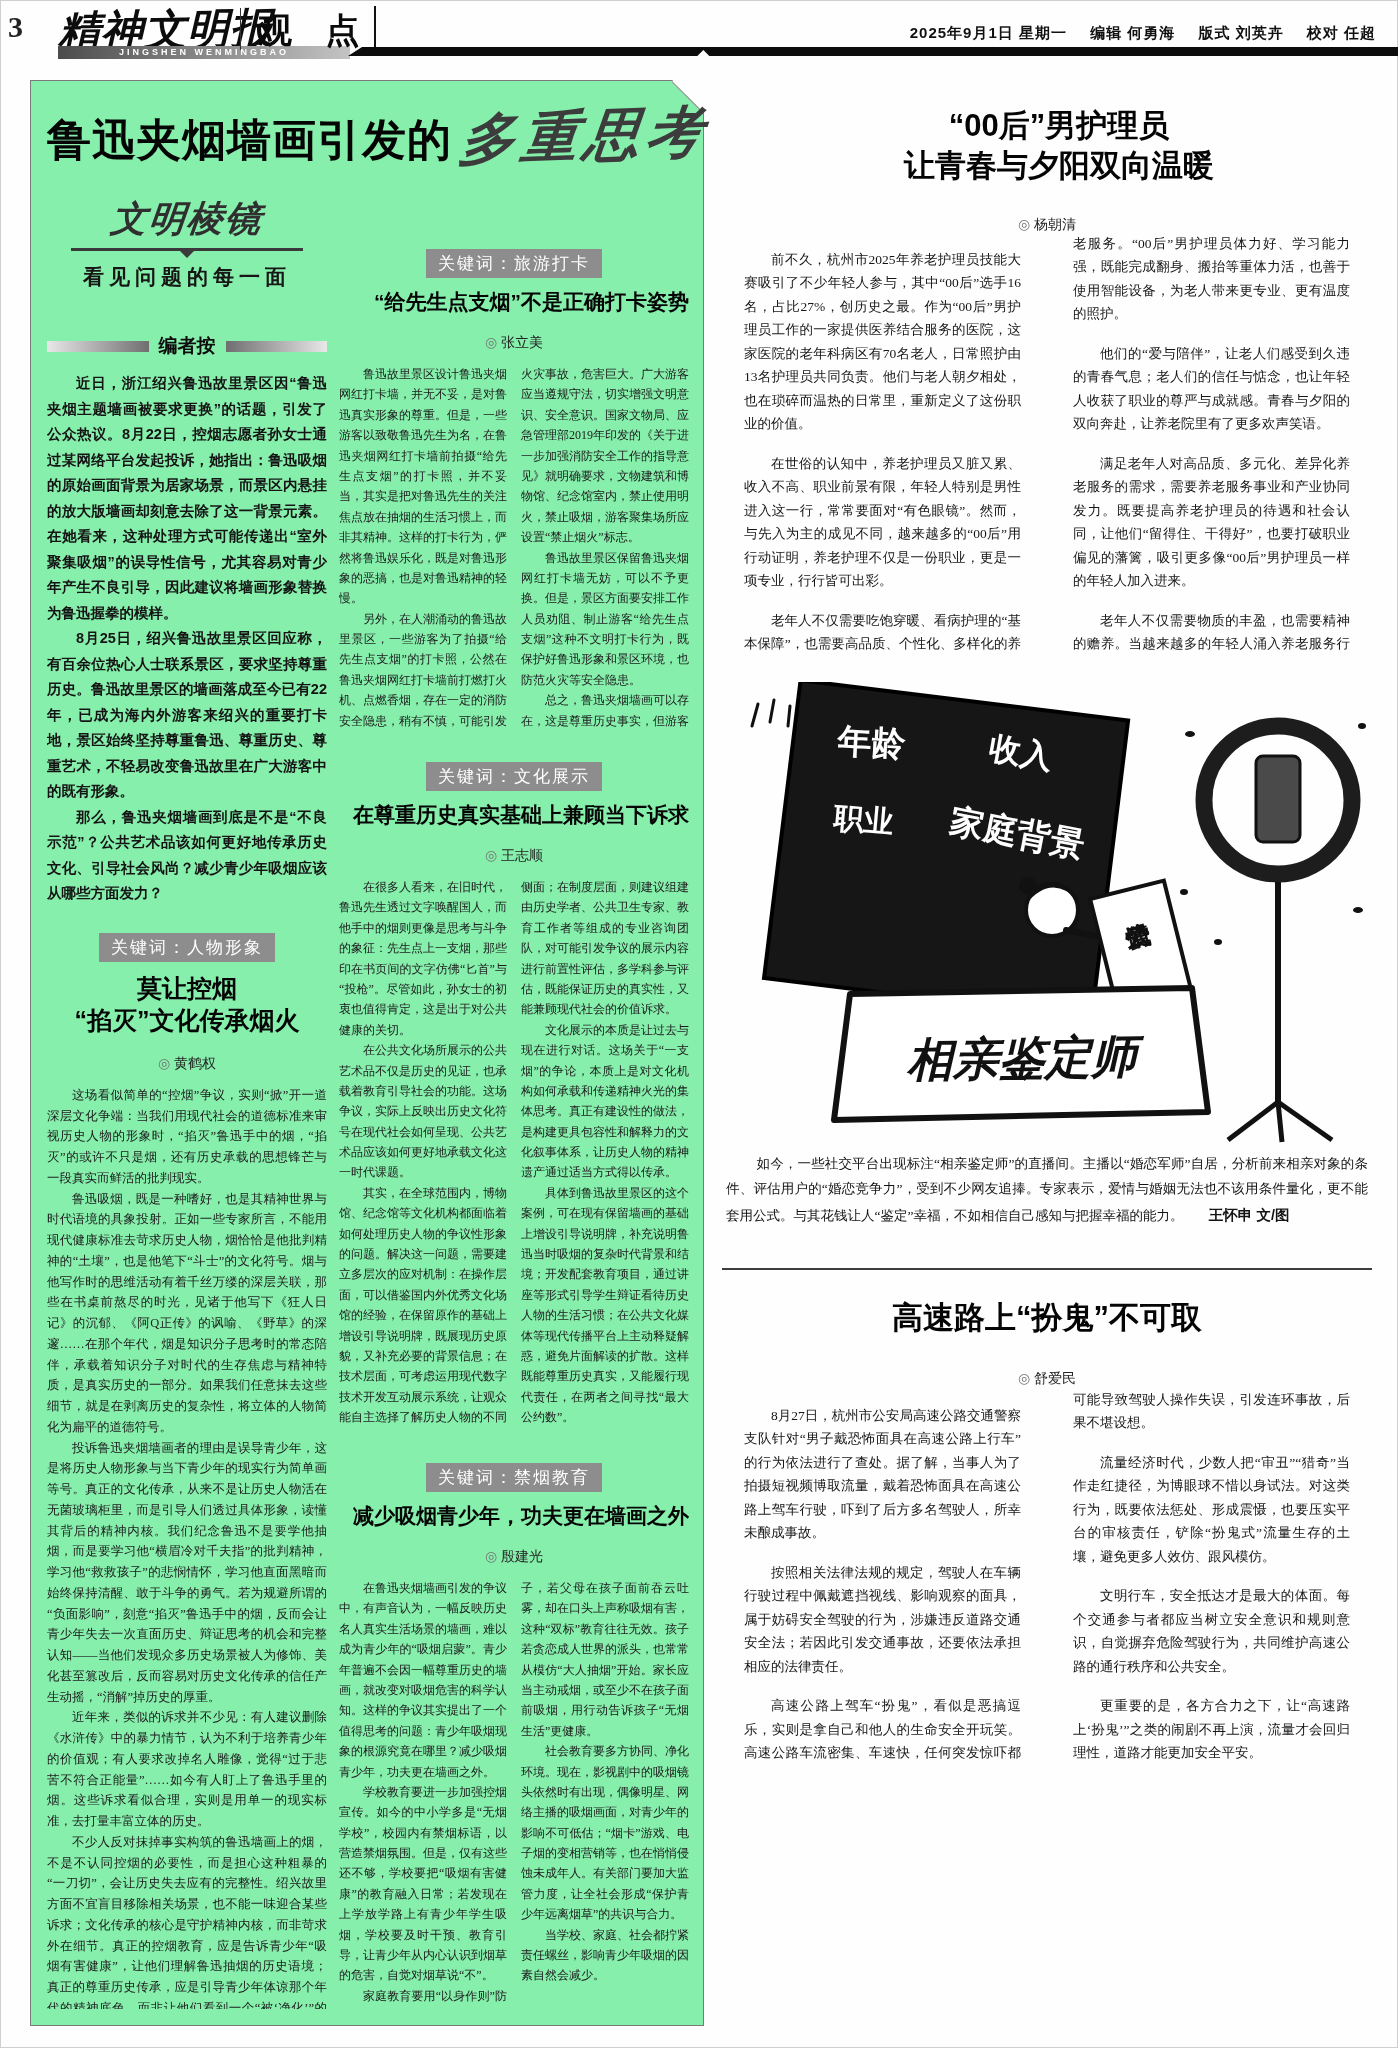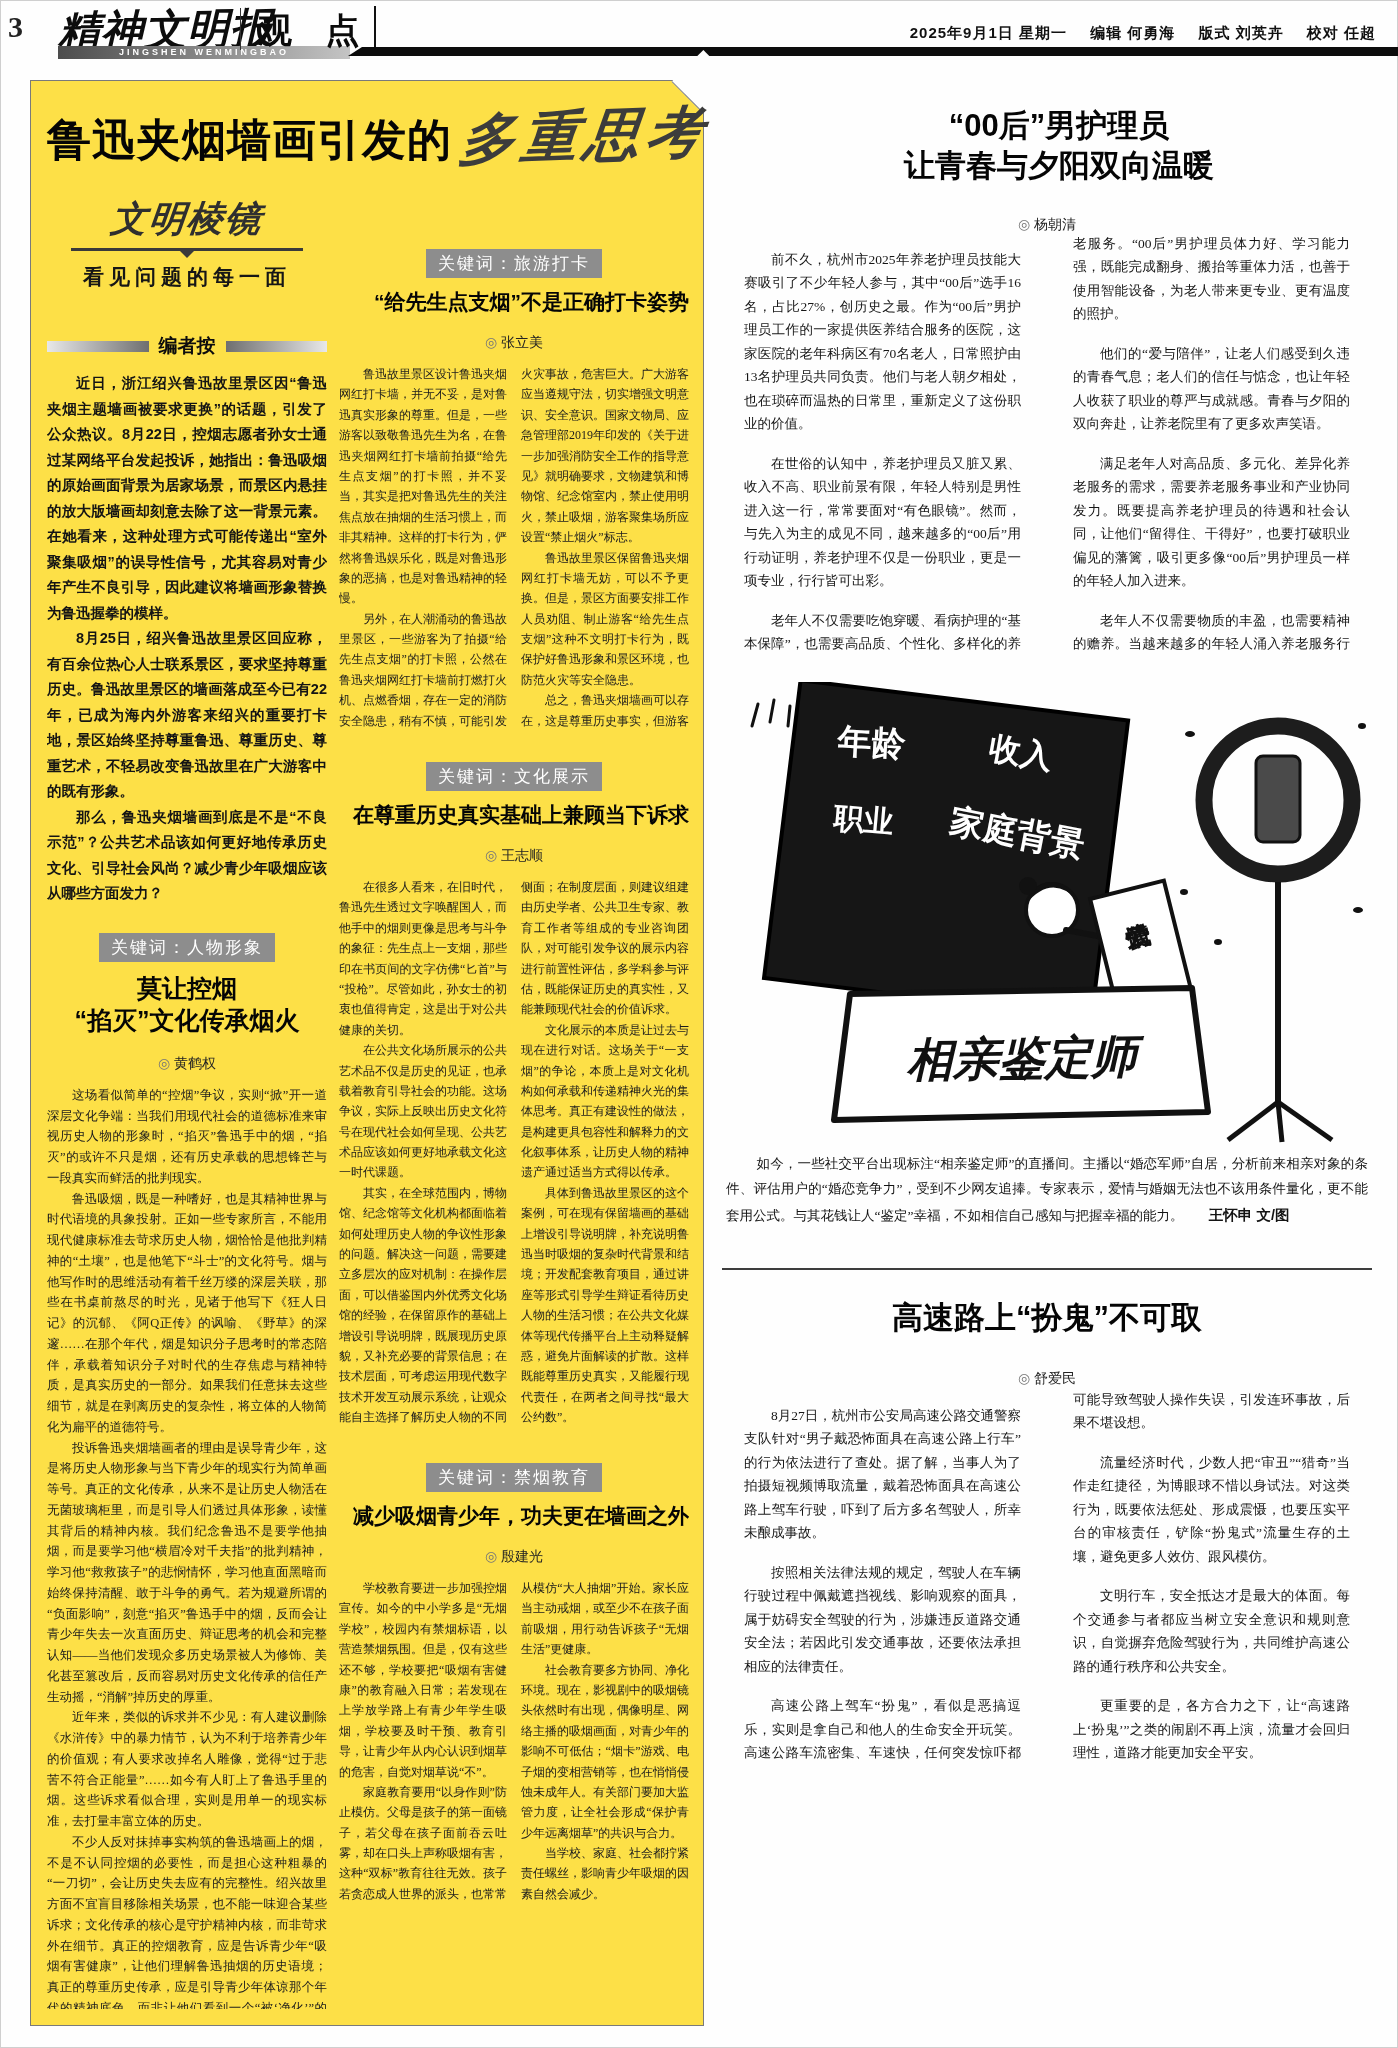--- a/index.html
+++ b/index.html
@@ -17,21 +17,21 @@
               letter-spacing:3px;line-height:13px;text-align:center;font-weight:700;}
   .hdiv1{position:absolute;left:240px;top:8px;width:1px;height:42px;background:#333;}
   .hdiv2{position:absolute;left:374px;top:6px;width:2px;height:48px;background:#111;}
   .section-name{position:absolute;left:258px;top:8px;font-size:34px;font-weight:900;letter-spacing:12px;color:#0a0a0a;}
   .black-bar{position:absolute;left:348px;right:0;top:47px;height:9px;background:#0c0c0c;
              clip-path:polygon(14px 0,100% 0,100% 100%,0 100%);}
   .dateline{position:absolute;right:22px;top:24px;font-size:15px;font-weight:600;color:#111;letter-spacing:1px;}
   .dateline span{margin-left:18px;}
 
   
-  .main-box{position:absolute;left:30px;top:80px;width:672px;height:1944px;border:1px solid #7a7a7a;background:#fde047;}
+  .main-box{position:absolute;left:30px;top:80px;width:672px;height:1944px;border:1px solid #7a7a7a;background:#86efac;}
   .corner-cut{position:absolute;top:-22px;right:-22px;width:44px;height:44px;background:#fefefe;
               transform:rotate(45deg);border-bottom:1px solid #7a7a7a;}
   .main-headline{position:absolute;left:16px;top:18px;width:645px;display:flex;align-items:baseline;gap:8px;white-space:nowrap;}
   .main-headline .h-plain{font-size:44px;font-weight:900;letter-spacing:1px;color:#050505;}
   .main-headline .h-callig{font-size:56px;font-weight:900;font-style:italic;color:#3c3c3c;
        letter-spacing:6px;transform:skewX(-8deg) rotate(-2deg);font-family:"DejaVu Serif",serif;}
 
   
   .left-col{position:absolute;left:16px;top:100px;width:280px;height:1828px;overflow:hidden;}
   .prism-logo{margin:14px auto 0;width:232px;text-align:center;}
@@ -174,20 +174,21 @@
           </div>
       </div>
 
       <div class="mid-sec">
         <span class="kw-badge hei">关键词：禁烟教育</span>
         <div class="sec-title hei">减少吸烟青少年，功夫更在墙画之外</div>
         <div class="byline hei">
           <span class="ring">◎</span><span>殷建光</span>
         </div>
         <div class="mid-body mb3 song">
+            <p class="para">在鲁迅夹烟墙画引发的争议中，有声音认为，一幅反映历史名人真实生活场景的墙画，难以成为青少年的“吸烟启蒙”。青少年普遍不会因一幅尊重历史的墙画，就改变对吸烟危害的科学认知。这样的争议其实提出了一个值得思考的问题：青少年吸烟现象的根源究竟在哪里？减少吸烟青少年，功夫更在墙画之外。</p>
             <p class="para">学校教育要进一步加强控烟宣传。如今的中小学多是“无烟学校”，校园内有禁烟标语，以营造禁烟氛围。但是，仅有这些还不够，学校要把“吸烟有害健康”的教育融入日常；若发现在上学放学路上有青少年学生吸烟，学校要及时干预、教育引导，让青少年从内心认识到烟草的危害，自觉对烟草说“不”。</p>
             <p class="para">家庭教育要用“以身作则”防止模仿。父母是孩子的第一面镜子，若父母在孩子面前吞云吐雾，却在口头上声称吸烟有害，这种“双标”教育往往无效。孩子若贪恋成人世界的派头，也常常从模仿“大人抽烟”开始。家长应当主动戒烟，或至少不在孩子面前吸烟，用行动告诉孩子“无烟生活”更健康。</p>
             <p class="para">社会教育要多方协同、净化环境。现在，影视剧中的吸烟镜头依然时有出现，偶像明星、网络主播的吸烟画面，对青少年的影响不可低估；“烟卡”游戏、电子烟的变相营销等，也在悄悄侵蚀未成年人。有关部门要加大监管力度，让全社会形成“保护青少年远离烟草”的共识与合力。</p>
             <p class="para">当学校、家庭、社会都拧紧责任螺丝，影响青少年吸烟的因素自然会减少。</p>
           </div>
       </div>
 
     </div>
   </div>
 

